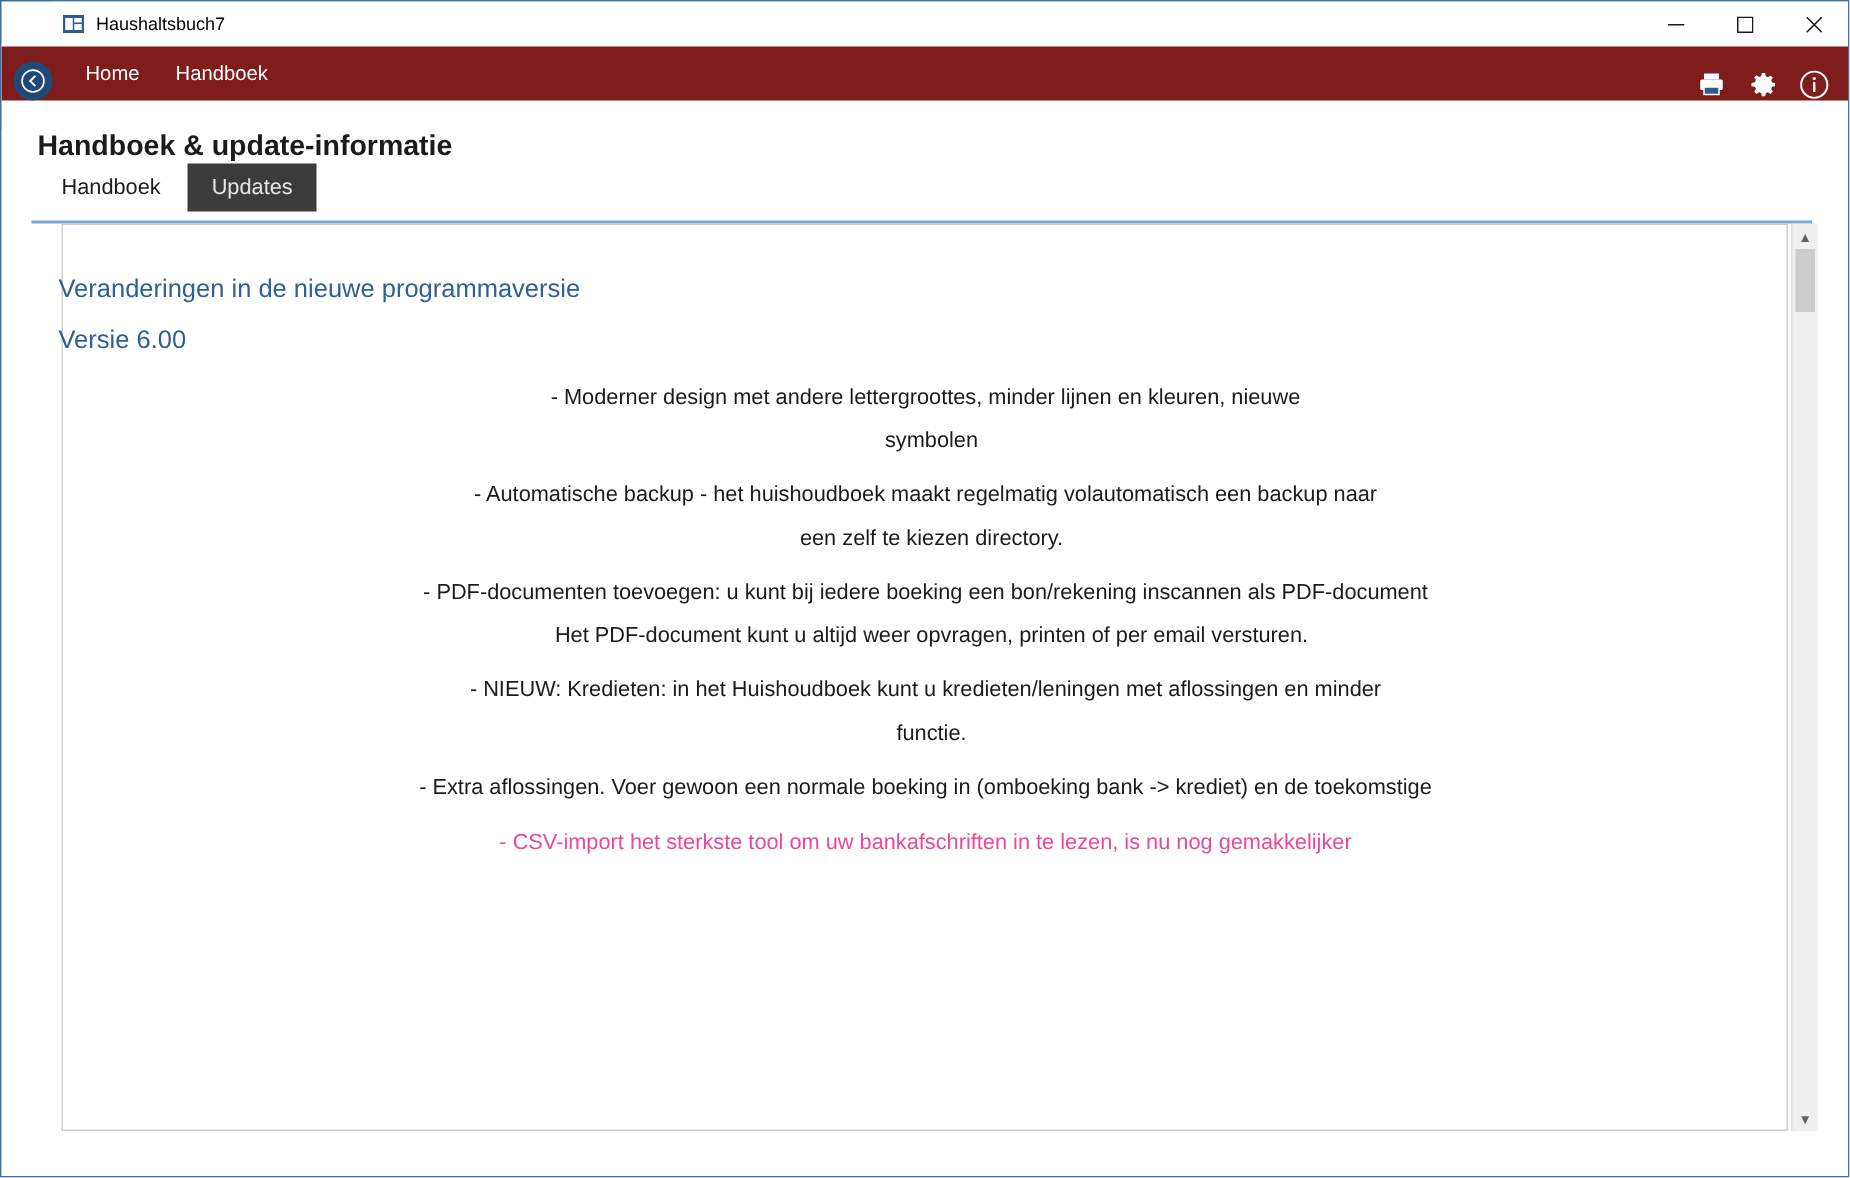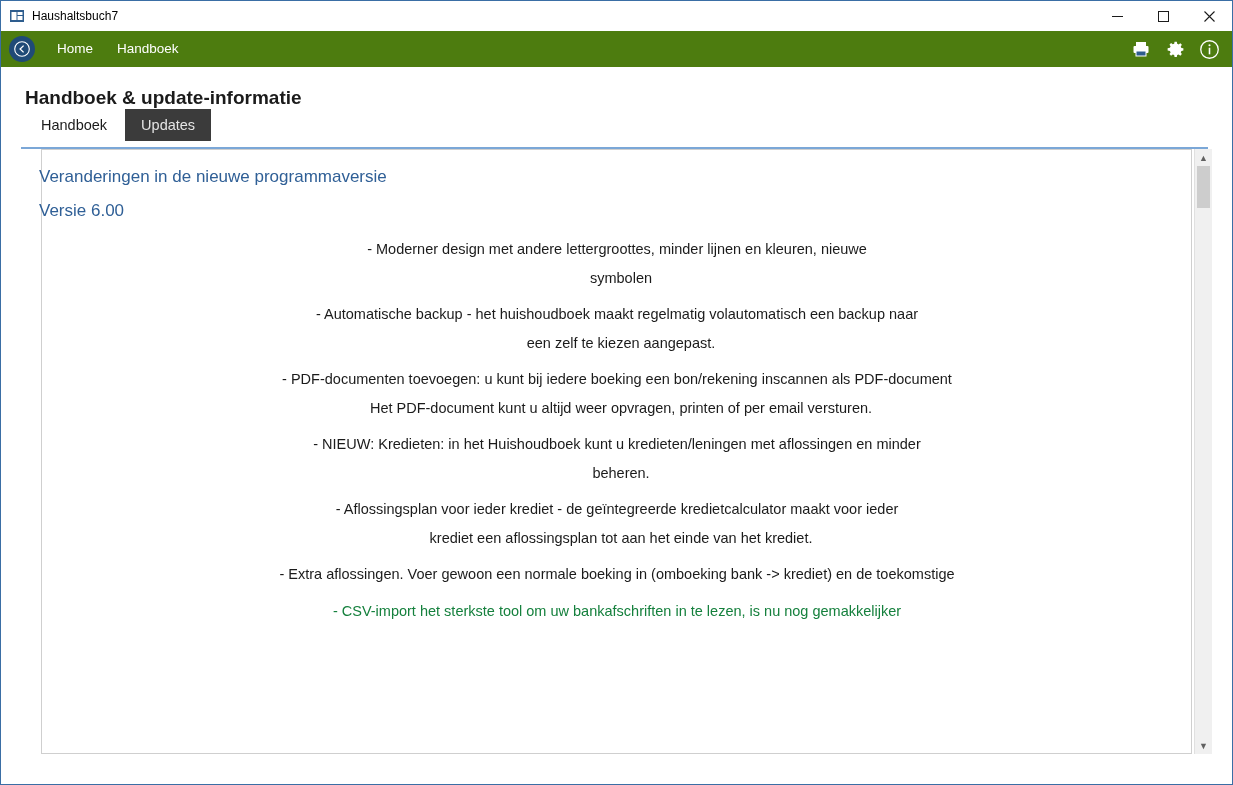--- a/index.html
+++ b/index.html
@@ -22,20 +22,21 @@
   }
 
   
   .titlebar {
     height: 30px;
     background: #ffffff;
     border-bottom: none;
     display: flex;
     align-items: center;
     position: relative;
+    margin-left: 32px;
   }
   .title-icon {
     width: 16px;
     height: 16px;
     margin-left: 8px;
     margin-right: 7px;
     position: relative;
     flex: none;
   }
   .title-icon svg { display: block; }
@@ -56,23 +57,23 @@
     display: flex;
     align-items: center;
     justify-content: center;
     cursor: default;
   }
   .win-btn svg { display: block; }
 
   
   .ribbon {
     height: 36px;
-    background: #4d7c0f;
-    display: flex;
-    align-items: center;
+    background: #7f1d1d;
+    display: flex;
+    align-items: flex-end;
     position: relative;
   }
   .back-btn {
     width: 26px;
     height: 26px;
     border-radius: 50%;
     background: #1f4a77;
     margin-left: 8px;
     margin-right: 10px;
     display: flex;
@@ -156,30 +157,30 @@
     overflow: hidden;
     padding: 14px 0 0 18px;
     box-sizing: border-box;
   }
   .doc h2 {
     color: #2f5f96;
     font-size: 17px;
     font-weight: normal;
     margin: 10px 0 14px 0;
   }
-  .doc h2.first { margin-top: 4px; }
+  .doc h2.first { margin-top: 20px; }
   .doc p {
     font-size: 14.5px;
     color: #1b1b1b;
     margin: 0 0 10px 0;
     line-height: 28.5px;
   }
   .doc p.bullet { margin: 0 0 8px 0; text-align: center; }
   .doc p .ind { display: inline-block; }
-  .doc p.cut { color: #15803d; }
+  .doc p.cut { color: #ec4899; }
 
   
   .vscroll {
     position: absolute;
     top: 0;
     right: 0;
     width: 17px;
     height: 100%;
     background: #f0f0f0;
     border-left: 1px solid #e0e0e0;
@@ -297,33 +298,29 @@
         <h2 class="first">Veranderingen in de nieuwe programmaversie</h2>
 
         <h2>Versie 6.00</h2>
 
         <p class="bullet">
           <span>- Moderner design met andere lettergroottes, minder lijnen en kleuren, nieuwe</span><br>
           <span class="ind" style="padding-left:8px">symbolen</span>
         </p>
         <p class="bullet">
           <span>- Automatische backup - het huishoudboek maakt regelmatig volautomatisch een backup naar</span><br>
-          <span class="ind" style="padding-left:8px">een zelf te kiezen aangepast.</span>
+          <span class="ind" style="padding-left:8px">een zelf te kiezen directory.</span>
         </p>
         <p class="bullet">
           <span>- PDF-documenten toevoegen: u kunt bij iedere boeking een bon/rekening inscannen als PDF-document</span><br>
           <span class="ind" style="padding-left:8px">Het PDF-document kunt u altijd weer opvragen, printen of per email versturen.</span>
         </p>
         <p class="bullet">
           <span>- NIEUW: Kredieten: in het Huishoudboek kunt u kredieten/leningen met aflossingen en minder</span><br>
-          <span class="ind" style="padding-left:8px">beheren.</span>
-        </p>
-        <p class="bullet">
-          <span>- Aflossingsplan voor ieder krediet - de geïntegreerde kredietcalculator maakt voor ieder</span><br>
-          <span class="ind" style="padding-left:8px">krediet een aflossingsplan tot aan het einde van het krediet.</span>
+          <span class="ind" style="padding-left:8px">functie.</span>
         </p>
         <p class="bullet">
           <span>- Extra aflossingen. Voer gewoon een normale boeking in (omboeking bank -&gt; krediet) en de toekomstige</span><br>
         </p>
         <p class="bullet cut">
           <span>- CSV-import het sterkste tool om uw bankafschriften in te lezen, is nu nog gemakkelijker</span>
         </p>
       </div>
 
       <div class="vscroll">

